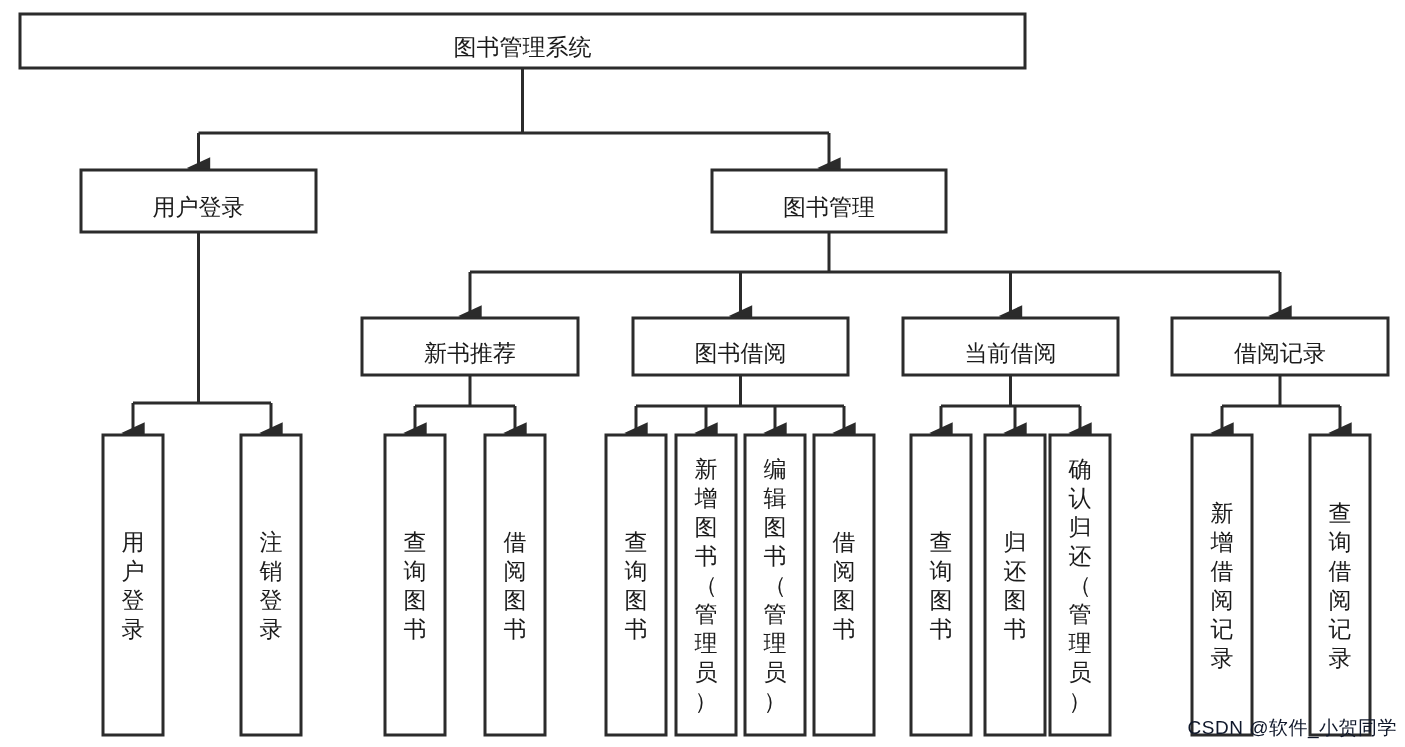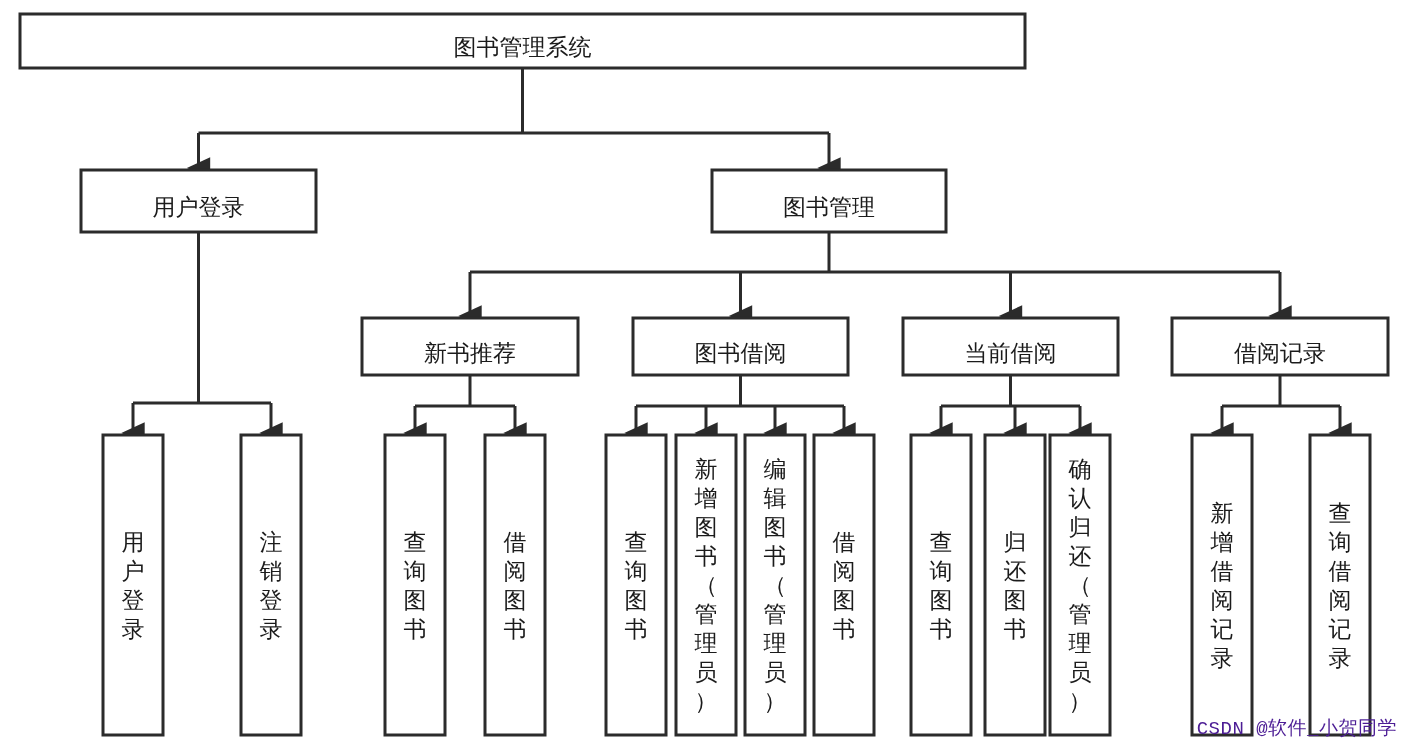--- a/index.html
+++ b/index.html
@@ -40,23 +40,23 @@
     font-family: "Liberation Sans", "DejaVu Sans", sans-serif;
     font-size: 23px;
     fill: #1b1b1b;
     text-anchor: middle;
     dominant-baseline: middle;
   }
   .watermark {
     position: absolute;
     right: 8px;
     bottom: 6px;
-    font-family: Liberation Mono, monospace;
+    font-family: Liberation Sans, sans-serif;
     font-size: 19px;
-    color: #4c1d95;
+    color: #0f172a;
     white-space: nowrap;
     letter-spacing: 0.5px;
   }
 </style>
 </head>
 <body>
 
 <div id="diagram-root">
 
   <svg id="flow-svg" viewBox="0 0 1405 747" xmlns="http://www.w3.org/2000/svg">

